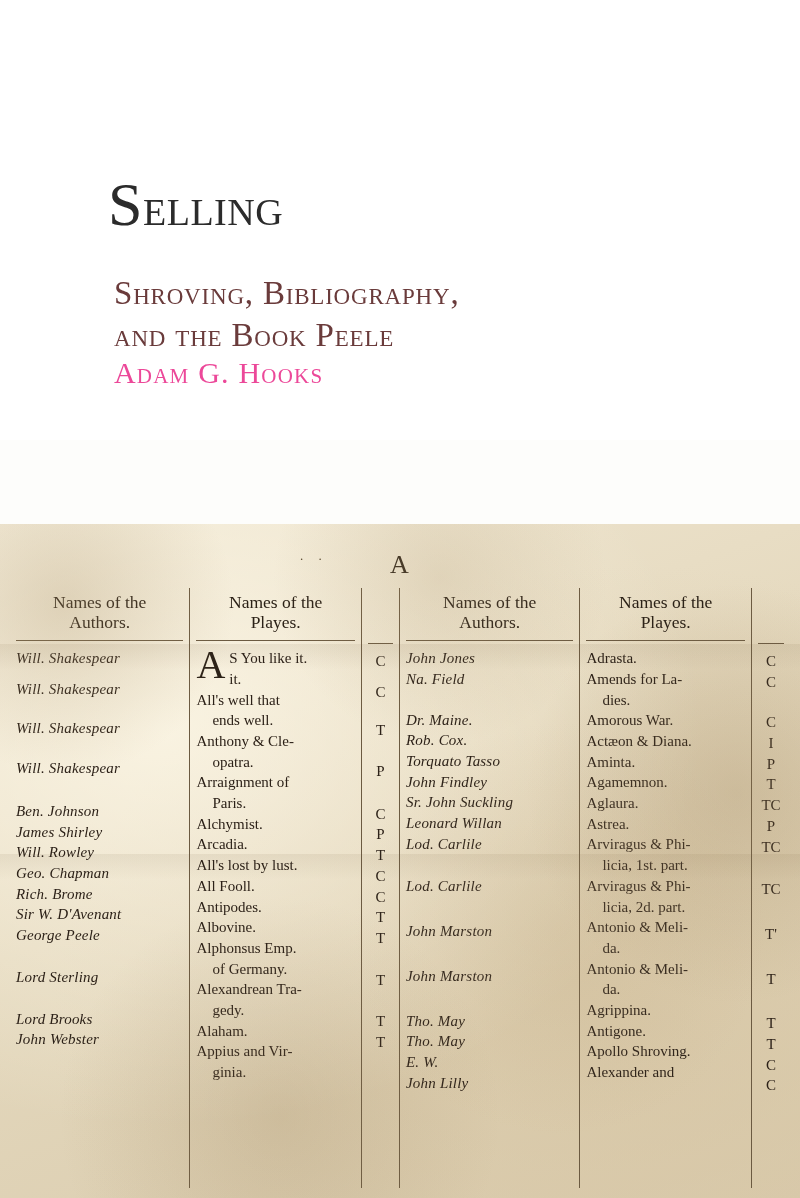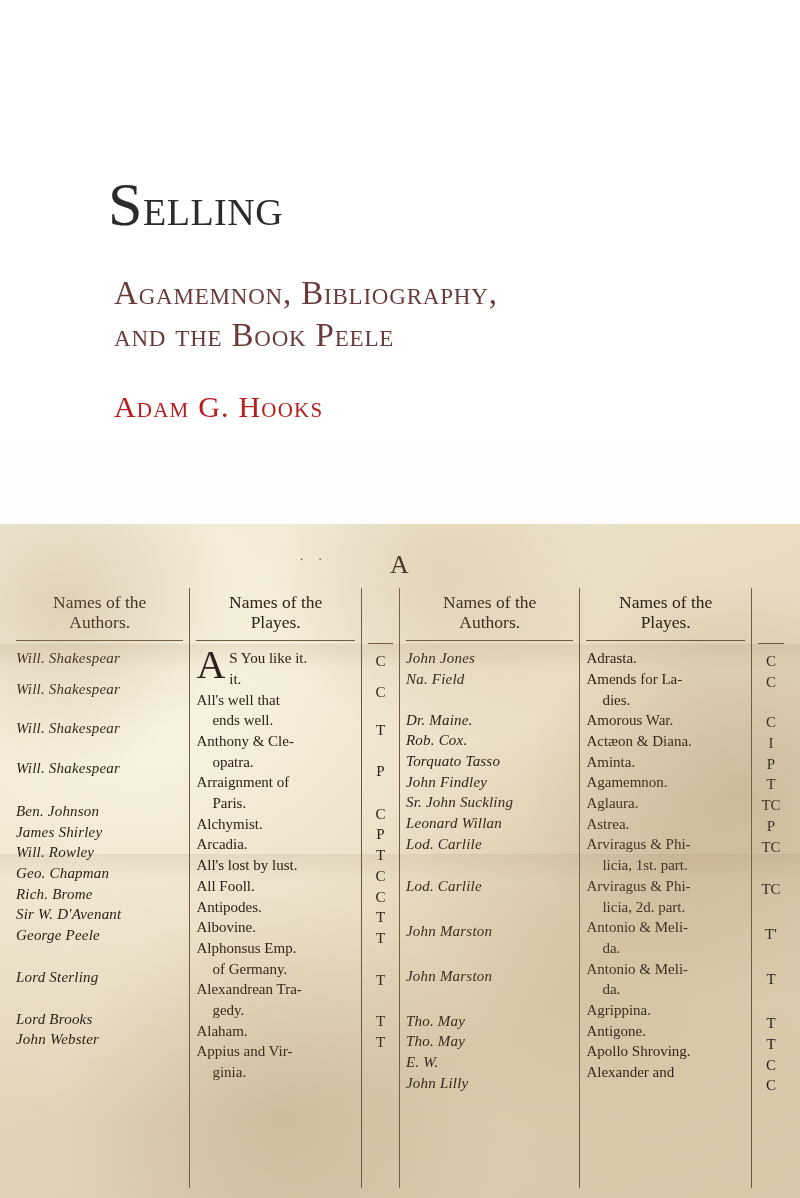--- a/index.html
+++ b/index.html
@@ -56,22 +56,21 @@
     color: #6a3b3b;
     font-size: 33px;
     line-height: 1.25;
     font-variant: small-caps;
     letter-spacing: 0.8px;
     padding-left: 6px;
   }
   .subtitle .line { display: block; }
 
   .author {
-    margin-top: 34px;
-    color: #b91c1c;
+    color: #ec4899;
     font-size: 30px;
     font-variant: small-caps;
     letter-spacing: 1.2px;
     padding-left: 6px;
   }
 
   
   .facsimile {
     position: absolute;
     left: 0;
@@ -211,21 +210,21 @@
 </head>
 <body>
 
 <div class="cover">
 
   <div class="title-block">
     <h1 class="main-title">
       <span class="line">Selling</span>
     </h1>
     <div class="subtitle">
-      <span class="line">Agamemnon, Bibliography,</span>
+      <span class="line">Shroving, Bibliography,</span>
       <span class="line">and the Book Peele</span>
     </div>
     <div class="author">Adam G. Hooks</div>
   </div>
 
   <div class="facsimile">
     <div class="scan-band" style="top:120px"></div>
     <div class="scan-band" style="top:330px"></div>
     <div class="fac-inner">
 

